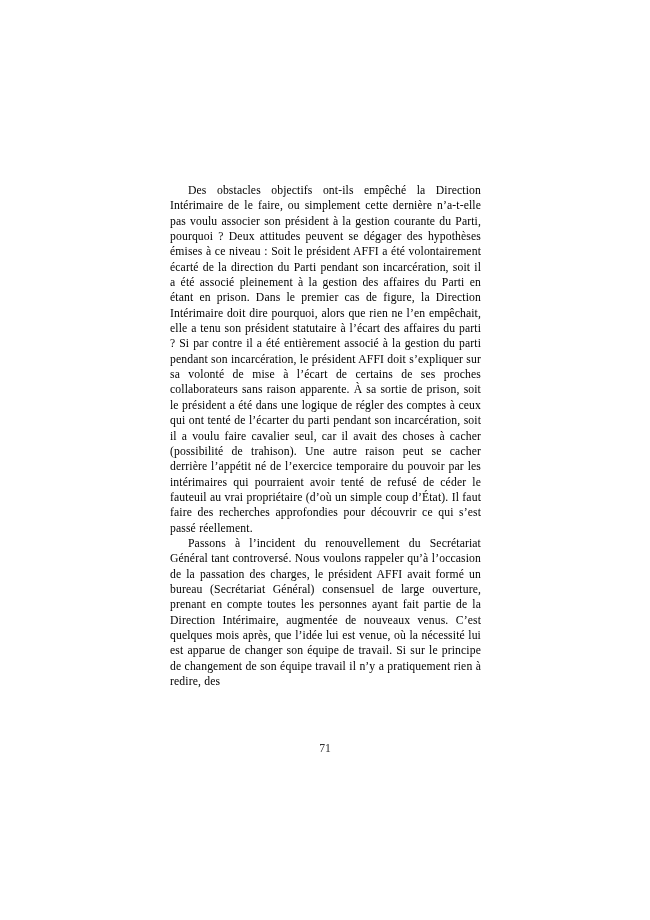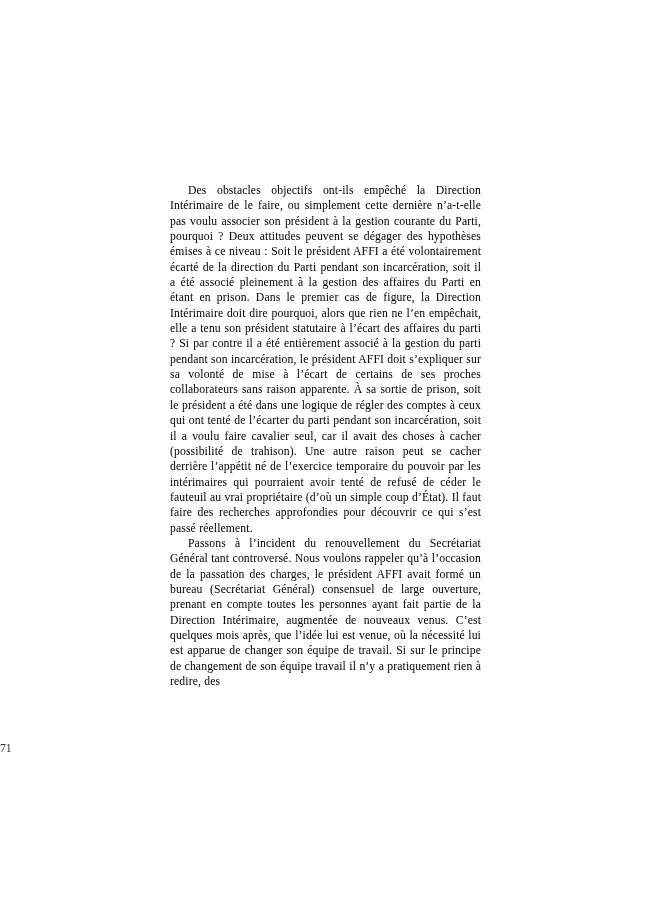--- a/index.html
+++ b/index.html
@@ -43,20 +43,21 @@
     hyphens: none;
     -webkit-hyphens: none;
   }
 
   
   .page-number {
     position: absolute;
     left: 0;
     right: 0;
     top: 741px;
+    text-align: center;
     font-size: 11.7px;
     line-height: 15.35px;
     color: #2e2e2e;
   }
 </style>
 </head>
 <body>
 
 <div class="page">
 

